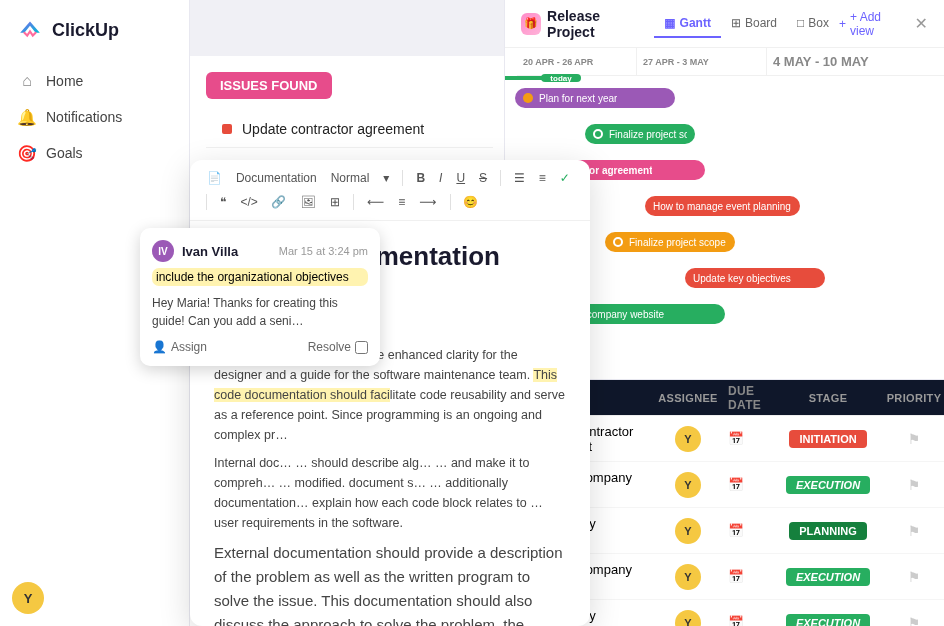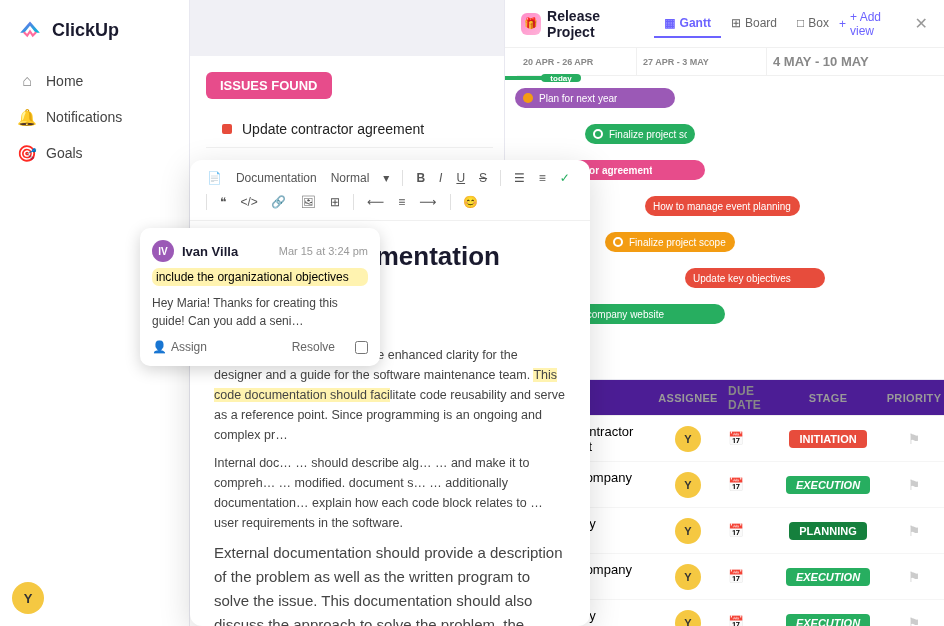--- a/index.html
+++ b/index.html
@@ -66,21 +66,21 @@
       background: #fff; border-radius: 10px; box-shadow: 0 4px 16px rgba(0,0,0,0.18);
       padding: 12px; z-index: 20; font-size: 12px;
     }
     .comment-header { display: flex; justify-content: space-between; align-items: center; margin-bottom: 6px; }
     .comment-user { font-weight: 700; color: #1a1a2e; font-size: 13px; }
     .comment-time { color: #999; font-size: 11px; }
     .comment-highlight { background: #fff3b0; font-size: 12px; margin-bottom: 8px; padding: 2px 4px; border-radius: 7px; }
     .comment-text { color: #444; font-size: 12px; line-height: 1.5; margin-bottom: 10px; }
     .comment-footer { display: flex; align-items: center; justify-content: space-between; }
     .comment-assign { display: flex; align-items: center; gap: 4px; color: #666; font-size: 12px; cursor: pointer; }
-    .comment-resolve { display: flex; align-items: center; gap: 16px; color: #666; font-size: 12px; cursor: pointer; }
+    .comment-resolve { display: flex; align-items: center; gap: 0; color: #666; font-size: 12px; cursor: pointer; }
     .comment-reply { color: #999; font-size: 12px; cursor: pointer; margin-top: 8px; padding-top: 8px; border-top: 1px solid #f0f0f0; }
     .comment-avatar { width: 22px; height: 22px; border-radius: 50%; background: #9b59b6; display: flex; align-items: center; justify-content: center; font-size: 10px; color: #fff; font-weight: 700; }
 
     
     .gantt-panel {
       position: absolute; right: 0; top: 0; width: 440px; height: 380px;
       background: #fff; border-left: 1px solid #e8e8f0; border-bottom: 1px solid #e8e8f0;
       overflow: hidden; z-index: 5;
     }
     .gantt-header {
@@ -97,21 +97,21 @@
     .gantt-close { margin-left: 12px; color: #999; cursor: pointer; font-size: 16px; }
 
     .gantt-body { position: relative; height: 280px; overflow: hidden; }
 
     
     .table-panel {
       position: absolute; right: 0; top: 380px; width: 440px; height: 246px;
       background: #fff; overflow: hidden;
     }
     .table-header-row {
-      display: flex; align-items: center; background: #4c1d95;
+      display: flex; align-items: center; background: #0f172a;
       border-bottom: 1px solid #eee; height: 36px;
     }
     .table-col { font-size: 11px; color: #999; font-weight: 600; padding: 0 10px; text-transform: uppercase; letter-spacing: 0.03em; }
     .table-row { display: flex; align-items: center; border-bottom: 1px solid #f5f5f5; height: 46px; }
     .table-cell { padding: 0 10px; font-size: 13px; color: #333; }
     .col-assignee { width: 60px; flex-shrink: 0; display: flex; justify-content: center; }
     .col-due { width: 70px; flex-shrink: 0; display: flex; align-items: center; gap: 4px; color: #888; font-size: 12px; }
     .col-stage { width: 80px; flex-shrink: 0; display: flex; justify-content: center; }
     .col-priority { width: 60px; flex-shrink: 0; display: flex; justify-content: center; margin-left: 16px; }
     .stage-badge { padding: 3px 10px; border-radius: 4px; font-size: 11px; font-weight: 700; }

